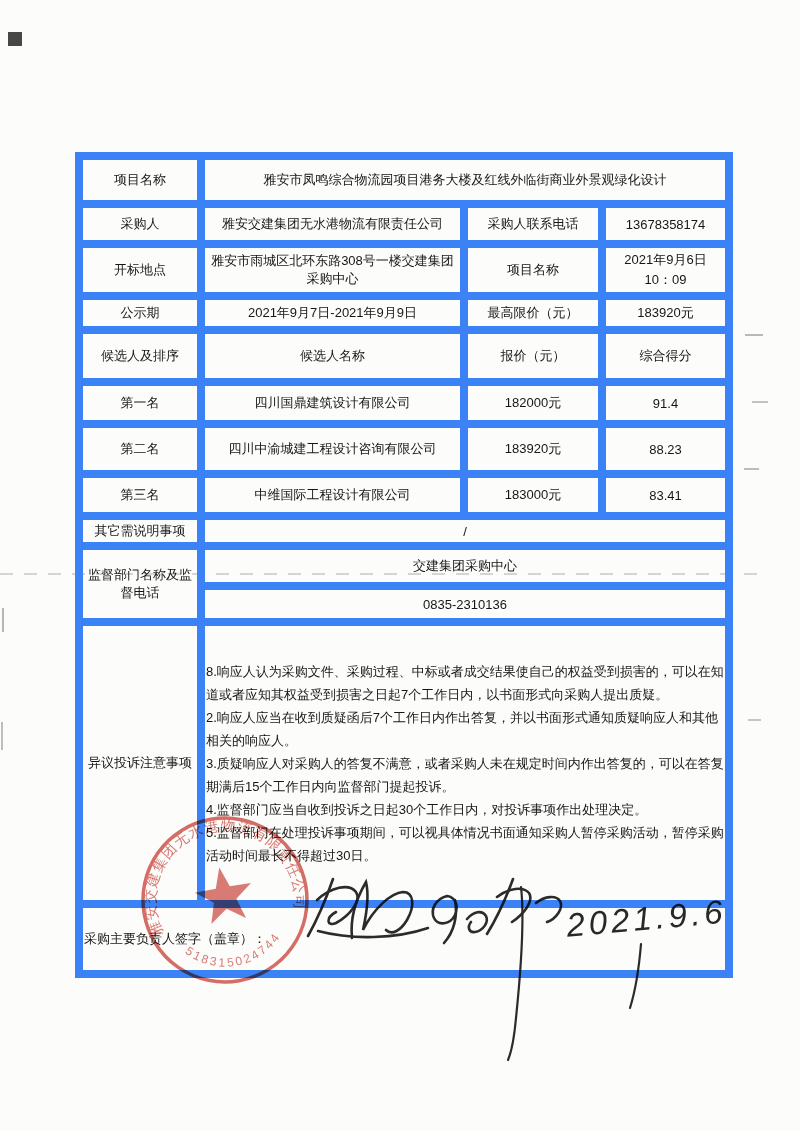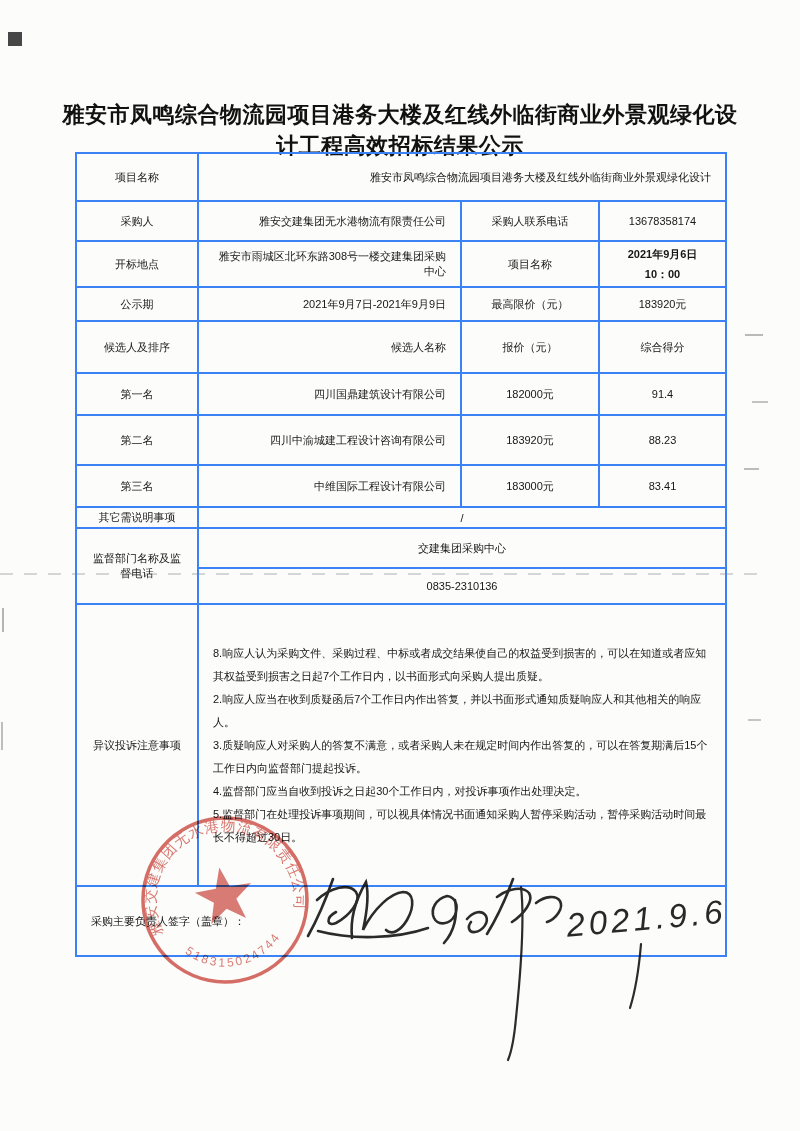--- a/index.html
+++ b/index.html
@@ -24,44 +24,44 @@
     color:#111;
   }
   table.doc{
     position:absolute;
     left:75px;top:152px;
     width:650px;
     border-collapse:collapse;
     table-layout:fixed;
   }
   table.doc td{
-    border:2px solid #3b82f6;
-    font-size:11px;
+    border:8px solid #3b82f6;
+    font-size:13px;
     color:#161616;
-    padding:2px 14px;
+    padding:2px 1px;
     vertical-align:middle;
     word-break:break-all;
   }
   td.lab{text-align:center;padding:2px 4px;}
-  td.left{text-align:right;padding-left:9px;}
+  td.left{text-align:center;padding-left:9px;}
   td.ctr{text-align:center;margin-top:18px;}
-  td.name-hd{text-align:right;padding-left:26px;}
+  td.name-hd{text-align:center;padding-left:26px;}
   td.objection-cell{
     text-align:left;
     padding:12px 8px 12px 9px;
     line-height:23px;
     font-size:15px;
   }
   td.sig-cell{
     text-align:left;
     padding-left:8px;
     font-size:15px;
     border-radius:28px;
   }
-  .two-line div{line-height:20px;font-weight:bold;}
+  .two-line div{line-height:20px;}
   
   .artifact{position:absolute;pointer-events:none;}
   .sq{left:8px;top:32px;width:14px;height:14px;background:#474747;}
   .crease{
     left:0;top:573px;width:762px;height:2px;
     background:repeating-linear-gradient(90deg,rgba(110,110,110,.5) 0 13px,rgba(110,110,110,0) 13px 24px);
     opacity:.55;
   }
   .tick1{left:745px;top:334px;width:18px;height:2px;background:#b9b9b6;}
   .tick2{left:752px;top:401px;width:16px;height:2px;background:#c2c2bf;}
@@ -78,21 +78,20 @@
 
   <div class="artifact sq"></div>
   <div class="artifact crease"></div>
   <div class="artifact tick1"></div>
   <div class="artifact tick2"></div>
   <div class="artifact tick3"></div>
   <div class="artifact tick4"></div>
   <div class="artifact tickL1"></div>
   <div class="artifact tickL2"></div>
 
-  <h1 class="title"><span>雅安市凤鸣综合物流园项目港务大楼及红线外临街商业外景观绿化设</span><br><span>计工程高效招标结果公示</span></h1>
 
   <table class="doc">
     <colgroup>
       <col style="width:122px">
         <col style="width:263px">
         <col style="width:138px">
         <col style="width:127px">
     </colgroup>
     <tbody>
       <tr style="height:48px">
@@ -104,21 +103,21 @@
         <td class="left">雅安交建集团无水港物流有限责任公司</td>
         <td class="lab">采购人联系电话</td>
         <td class="ctr">13678358174</td>
       </tr>
       <tr style="height:44px">
         <td class="lab">开标地点</td>
         <td class="left">雅安市雨城区北环东路308号一楼交建集团采购中心</td>
         <td class="lab">项目名称</td>
         <td class="ctr two-line">
           <div>2021年9月6日</div>
-          <div>10：00</div>
+          <div>10：09</div>
         </td>
       </tr>
       <tr style="height:34px">
         <td class="lab">公示期</td>
         <td class="left">2021年9月7日-2021年9月9日</td>
         <td class="lab">最高限价（元）</td>
         <td class="ctr">183920元</td>
       </tr>
       <tr style="height:52px">
         <td class="lab">候选人及排序</td>

